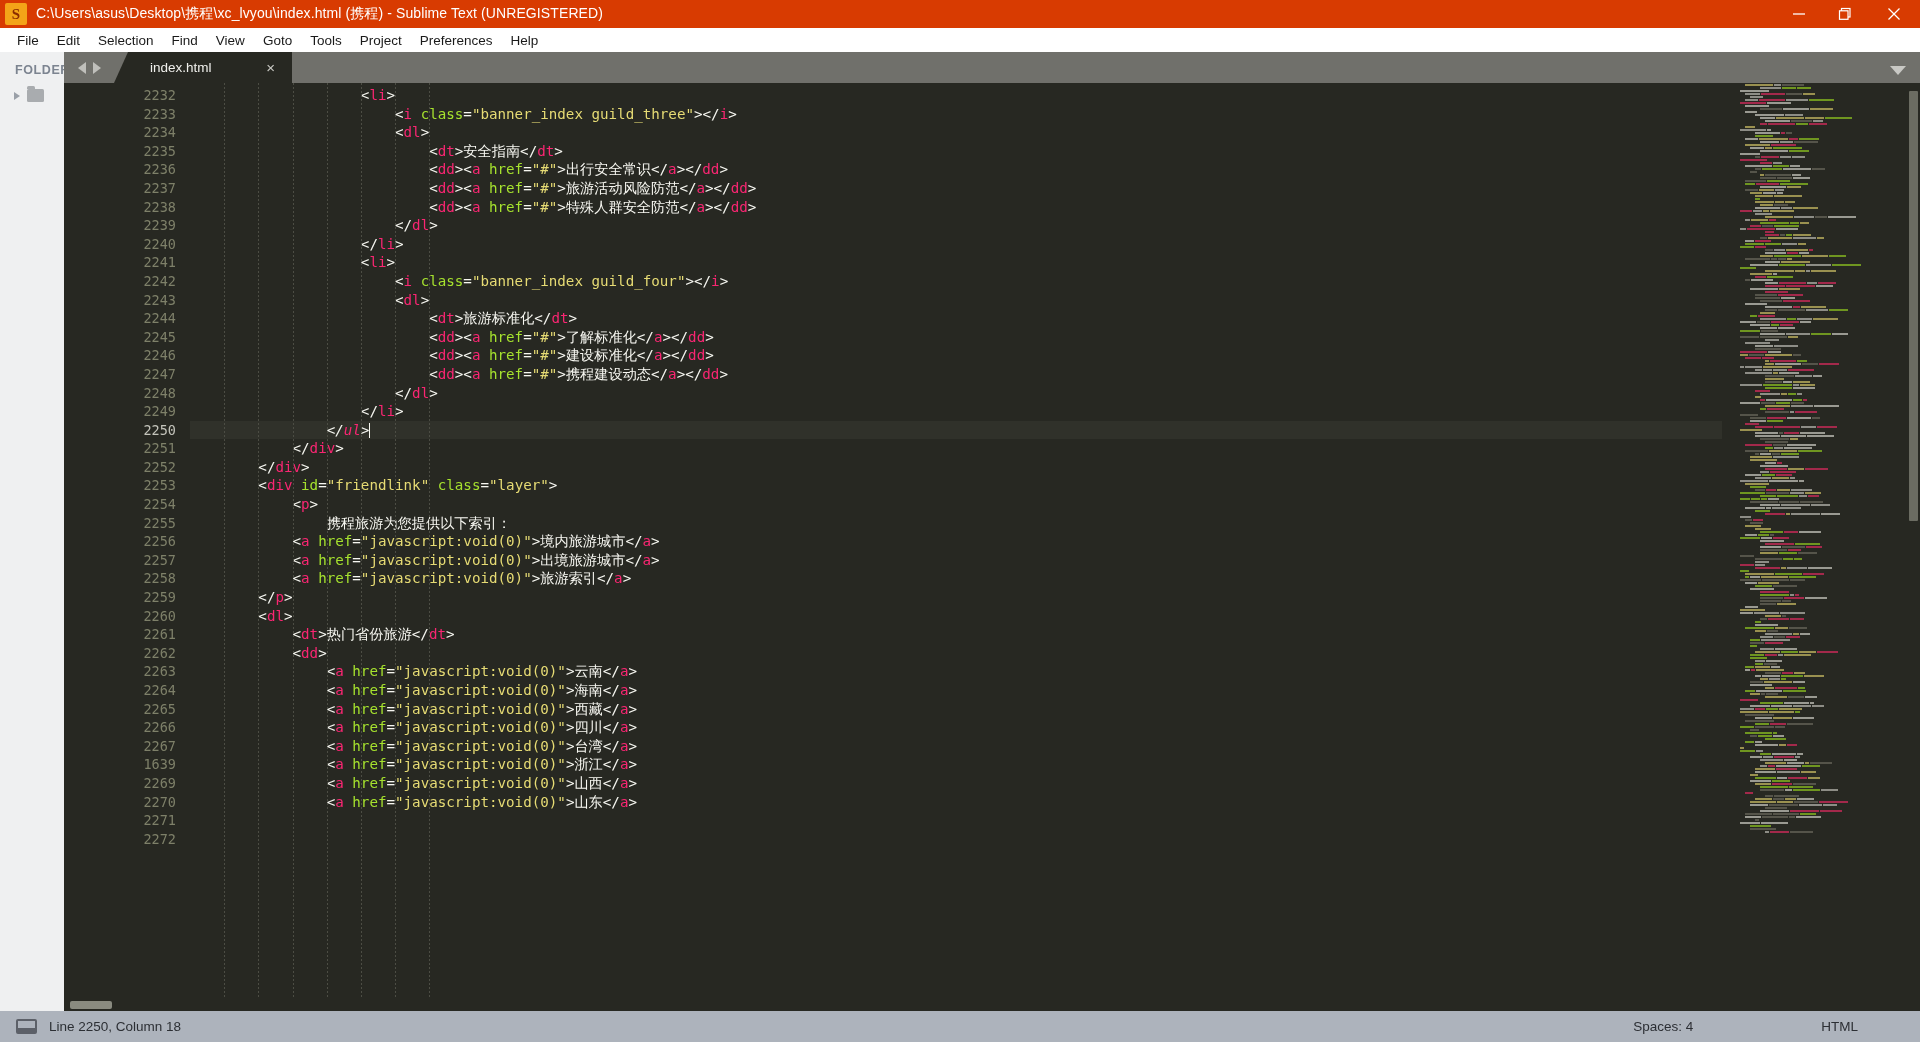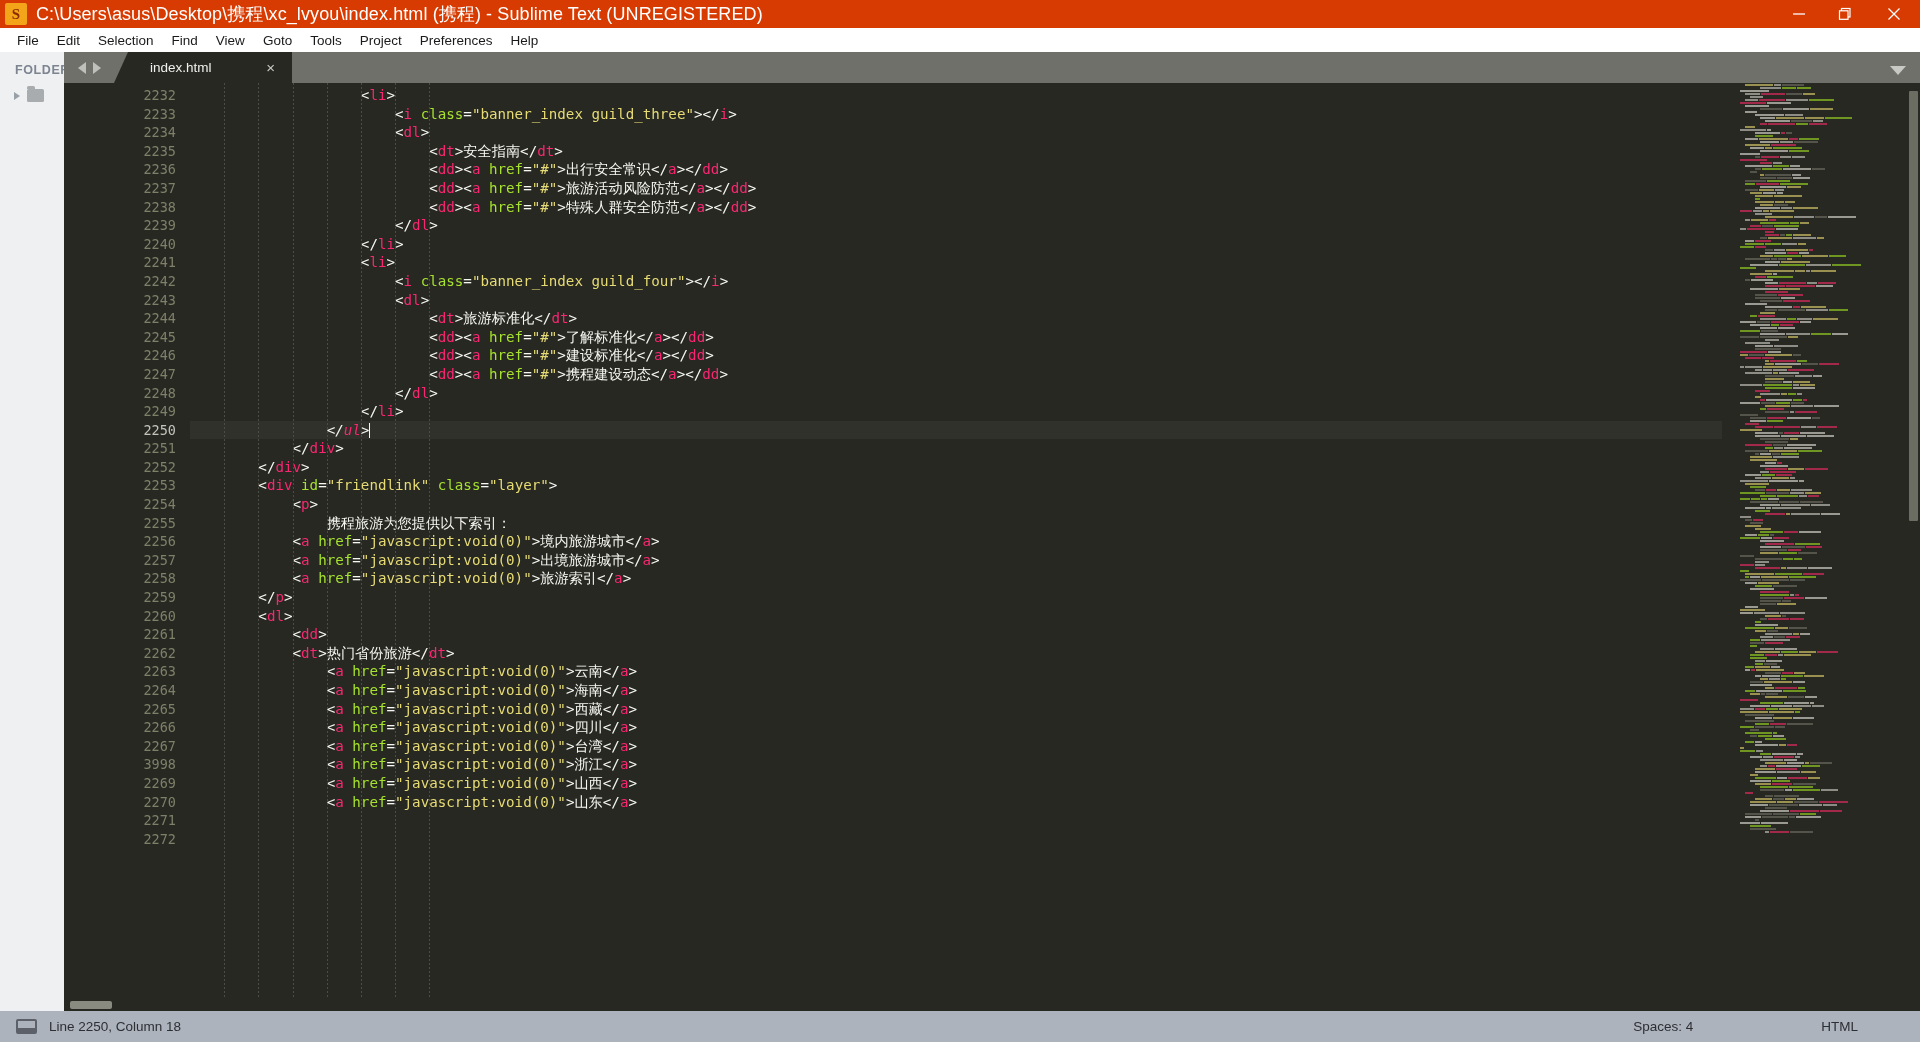--- a/index.html
+++ b/index.html
@@ -6,21 +6,21 @@
   html,body{ width:1920px; height:1042px; overflow:hidden; background:#272822;
              font-family:"Liberation Sans", sans-serif; }
 
   
   .titlebar{ height:28px; background:#D83B01; display:flex; align-items:center;
              position:relative; }
   .app-icon{ width:22px; height:22px; margin-left:5px; background:#F4A418;
              border-radius:2px; display:flex; align-items:center;
              justify-content:center; color:#8A2B00; font-weight:bold;
              font-size:15px; font-family:"Liberation Serif", serif; }
-  .title-text{ color:#fff; font-size:18px; margin-left:9px; white-space:nowrap;
+  .title-text{ color:#fff; font-size:14px; margin-left:9px; white-space:nowrap;
                letter-spacing:.1px; }
   .wincontrols{ margin-left:auto; display:flex; height:28px; }
   .wc{ width:46px; display:flex; align-items:center; justify-content:center;
        color:#fff; }
   .wc:last-child{ width:52px; }
   .wc svg{ display:block; }
 
   
   .menubar{ height:24px; background:#fff; display:flex; align-items:center;
             padding-left:8px; }
@@ -217,21 +217,21 @@
           <div>2258</div>
           <div>2259</div>
           <div>2260</div>
           <div>2261</div>
           <div>2262</div>
           <div>2263</div>
           <div>2264</div>
           <div>2265</div>
           <div>2266</div>
           <div>2267</div>
-          <div>3998</div>
+          <div>1639</div>
           <div>2269</div>
           <div>2270</div>
           <div>2271</div>
           <div>2272</div>
         </div>
       <div class="code" id="code">
         <div class="ind-guides" id="guides">
             <i style="left: 34.2px;"></i>
             <i style="left: 68.4px;"></i>
             <i style="left: 102.6px;"></i>
@@ -262,22 +262,22 @@
           <div class="cl"><span>            </span><span class="p">&lt;/</span><span class="t">div</span><span class="p">&gt;</span></div>
           <div class="cl"><span>        </span><span class="p">&lt;/</span><span class="t">div</span><span class="p">&gt;</span></div>
           <div class="cl"><span>        </span><span class="p">&lt;</span><span class="t">div</span><span class="p"> </span><span class="at">id</span><span class="p">=</span><span class="s">"friendlink"</span><span class="p"> </span><span class="at">class</span><span class="p">=</span><span class="s">"layer"</span><span class="p">&gt;</span></div>
           <div class="cl"><span>            </span><span class="p">&lt;</span><span class="t">p</span><span class="p">&gt;</span></div>
           <div class="cl"><span>                </span><span class="txt">携程旅游为您提供以下索引：</span></div>
           <div class="cl"><span>            </span><span class="p">&lt;</span><span class="t">a</span><span class="p"> </span><span class="at">href</span><span class="p">=</span><span class="s">"javascript:void(0)"</span><span class="p">&gt;</span><span class="txt">境内旅游城市</span><span class="p">&lt;/</span><span class="t">a</span><span class="p">&gt;</span></div>
           <div class="cl"><span>            </span><span class="p">&lt;</span><span class="t">a</span><span class="p"> </span><span class="at">href</span><span class="p">=</span><span class="s">"javascript:void(0)"</span><span class="p">&gt;</span><span class="txt">出境旅游城市</span><span class="p">&lt;/</span><span class="t">a</span><span class="p">&gt;</span></div>
           <div class="cl"><span>            </span><span class="p">&lt;</span><span class="t">a</span><span class="p"> </span><span class="at">href</span><span class="p">=</span><span class="s">"javascript:void(0)"</span><span class="p">&gt;</span><span class="txt">旅游索引</span><span class="p">&lt;/</span><span class="t">a</span><span class="p">&gt;</span></div>
           <div class="cl"><span>        </span><span class="p">&lt;/</span><span class="t">p</span><span class="p">&gt;</span></div>
           <div class="cl"><span>        </span><span class="p">&lt;</span><span class="t">dl</span><span class="p">&gt;</span></div>
+          <div class="cl"><span>            </span><span class="p">&lt;</span><span class="t">dt</span><span class="p">&gt;</span><span class="txt">热门省份旅游</span><span class="p">&lt;/</span><span class="t">dt</span><span class="p">&gt;</span></div>
           <div class="cl"><span>            </span><span class="p">&lt;</span><span class="t">dd</span><span class="p">&gt;</span></div>
-          <div class="cl"><span>            </span><span class="p">&lt;</span><span class="t">dt</span><span class="p">&gt;</span><span class="txt">热门省份旅游</span><span class="p">&lt;/</span><span class="t">dt</span><span class="p">&gt;</span></div>
           <div class="cl"><span>                </span><span class="p">&lt;</span><span class="t">a</span><span class="p"> </span><span class="at">href</span><span class="p">=</span><span class="s">"javascript:void(0)"</span><span class="p">&gt;</span><span class="txt">云南</span><span class="p">&lt;/</span><span class="t">a</span><span class="p">&gt;</span></div>
           <div class="cl"><span>                </span><span class="p">&lt;</span><span class="t">a</span><span class="p"> </span><span class="at">href</span><span class="p">=</span><span class="s">"javascript:void(0)"</span><span class="p">&gt;</span><span class="txt">海南</span><span class="p">&lt;/</span><span class="t">a</span><span class="p">&gt;</span></div>
           <div class="cl"><span>                </span><span class="p">&lt;</span><span class="t">a</span><span class="p"> </span><span class="at">href</span><span class="p">=</span><span class="s">"javascript:void(0)"</span><span class="p">&gt;</span><span class="txt">西藏</span><span class="p">&lt;/</span><span class="t">a</span><span class="p">&gt;</span></div>
           <div class="cl"><span>                </span><span class="p">&lt;</span><span class="t">a</span><span class="p"> </span><span class="at">href</span><span class="p">=</span><span class="s">"javascript:void(0)"</span><span class="p">&gt;</span><span class="txt">四川</span><span class="p">&lt;/</span><span class="t">a</span><span class="p">&gt;</span></div>
           <div class="cl"><span>                </span><span class="p">&lt;</span><span class="t">a</span><span class="p"> </span><span class="at">href</span><span class="p">=</span><span class="s">"javascript:void(0)"</span><span class="p">&gt;</span><span class="txt">台湾</span><span class="p">&lt;/</span><span class="t">a</span><span class="p">&gt;</span></div>
           <div class="cl"><span>                </span><span class="p">&lt;</span><span class="t">a</span><span class="p"> </span><span class="at">href</span><span class="p">=</span><span class="s">"javascript:void(0)"</span><span class="p">&gt;</span><span class="txt">浙江</span><span class="p">&lt;/</span><span class="t">a</span><span class="p">&gt;</span></div>
           <div class="cl"><span>                </span><span class="p">&lt;</span><span class="t">a</span><span class="p"> </span><span class="at">href</span><span class="p">=</span><span class="s">"javascript:void(0)"</span><span class="p">&gt;</span><span class="txt">山西</span><span class="p">&lt;/</span><span class="t">a</span><span class="p">&gt;</span></div>
           <div class="cl"><span>                </span><span class="p">&lt;</span><span class="t">a</span><span class="p"> </span><span class="at">href</span><span class="p">=</span><span class="s">"javascript:void(0)"</span><span class="p">&gt;</span><span class="txt">山东</span><span class="p">&lt;/</span><span class="t">a</span><span class="p">&gt;</span></div>
         </div>
       <div class="minimap" id="minimap">

